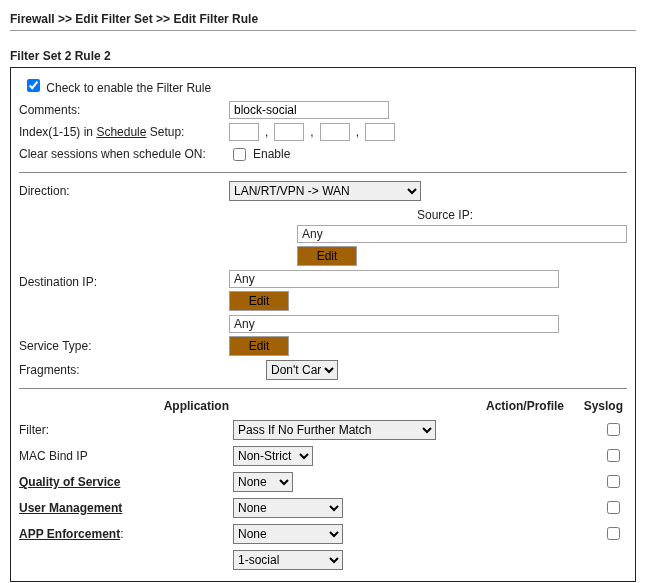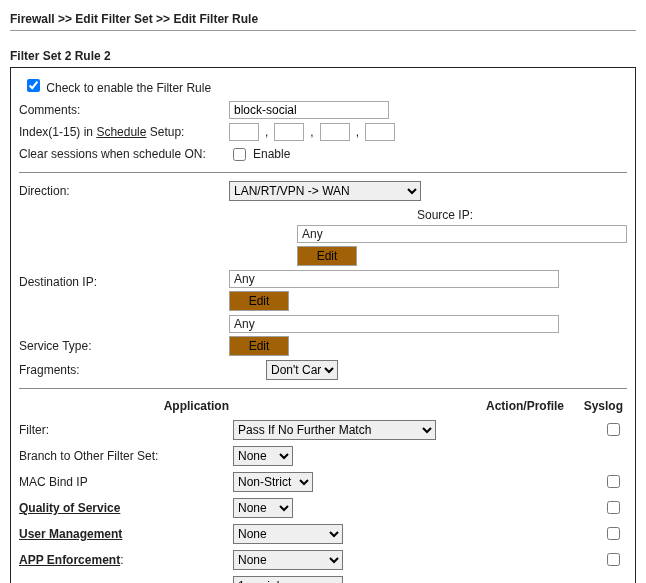--- a/index.html
+++ b/index.html
@@ -206,25 +206,20 @@
       <th style="width:210px;">Application</th>
       <th>Action/Profile</th>
       <th class="sys">Syslog</th>
     </tr>
     <tr>
       <td>Filter:</td>
       <td><select style="width:203px"><option>Pass If No Further Match</option></select></td>
       <td class="sys"><input type="checkbox" style=""></td>
     </tr>
     <tr>
-      <td>Branch to Other Filter Set:</td>
-      <td><select style="width:60px"><option>None</option></select></td>
-      <td class="sys"></td>
-    </tr>
-    <tr>
       <td>MAC Bind IP</td>
       <td><select style="width:80px"><option>Non-Strict</option></select></td>
       <td class="sys"><input type="checkbox" style=""></td>
     </tr>
     <tr>
       <td><span class="link bold">Quality of Service</span></td>
       <td><select style="width:60px"><option>None</option></select></td>
       <td class="sys"><input type="checkbox" style=""></td>
     </tr>
     <tr>

